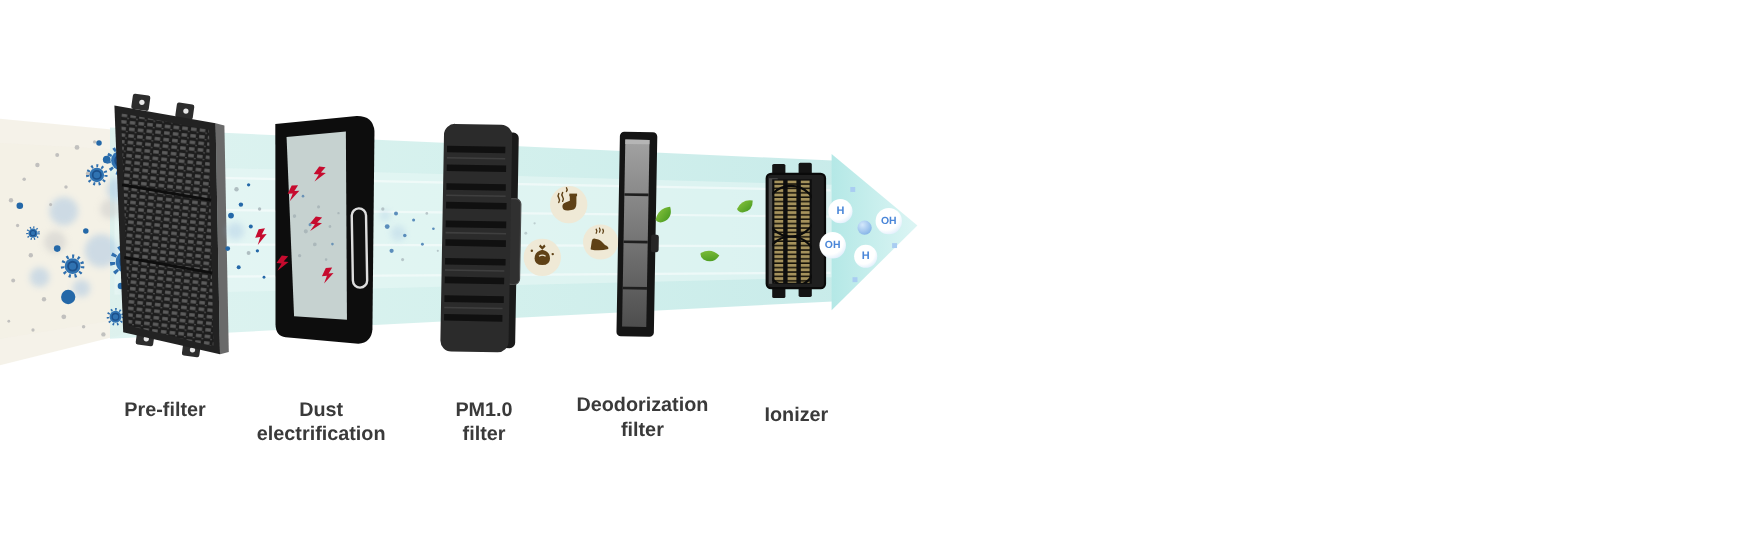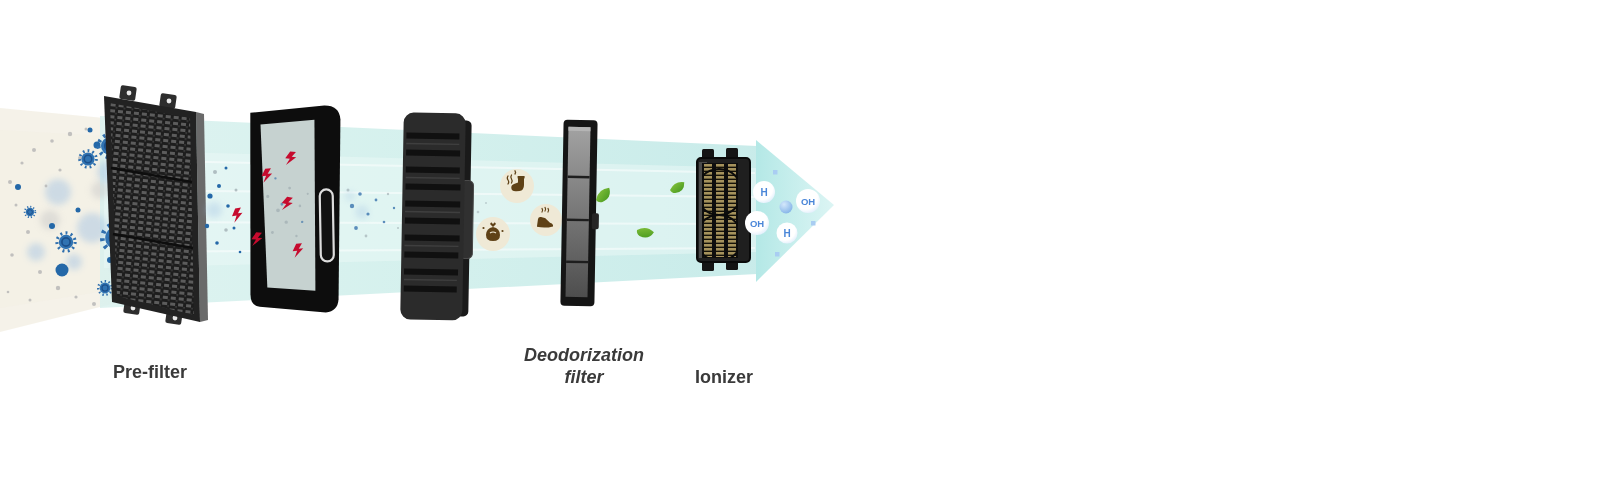--- a/index.html
+++ b/index.html
@@ -360,15 +360,17 @@
         <text x="757" y="223" text-anchor="middle" dominant-baseline="central" font-size="9.5" font-weight="700" fill="#4a86d8">OH</text>
       </g>
       <g>
         <circle cx="787" cy="233" r="10.5" fill="url(#bubGrad)"></circle>
         <text x="787" y="233" text-anchor="middle" dominant-baseline="central" font-size="10" font-weight="700" fill="#4a86d8">H</text>
       </g>
     </g>
   </svg>
 
   <div class="stage-label" style="left:150px;top:361px;width:130px;">Pre-filter</div>
-  <div class="stage-label" style="left:584px;top:344px;width:150px;font-style:italic;">Deodorization filter</div>
+  <div class="stage-label" style="left:292px;top:361px;width:150px;">Dust electrification</div>
+  <div class="stage-label" style="left:440px;top:361px;width:90px;">PM1.0 filter</div>
+  <div class="stage-label" style="left:584px;top:357px;width:150px;">Deodorization filter</div>
   <div class="stage-label" style="left:724px;top:366px;width:110px;">Ionizer</div>
 </div>
 
 </body></html>

